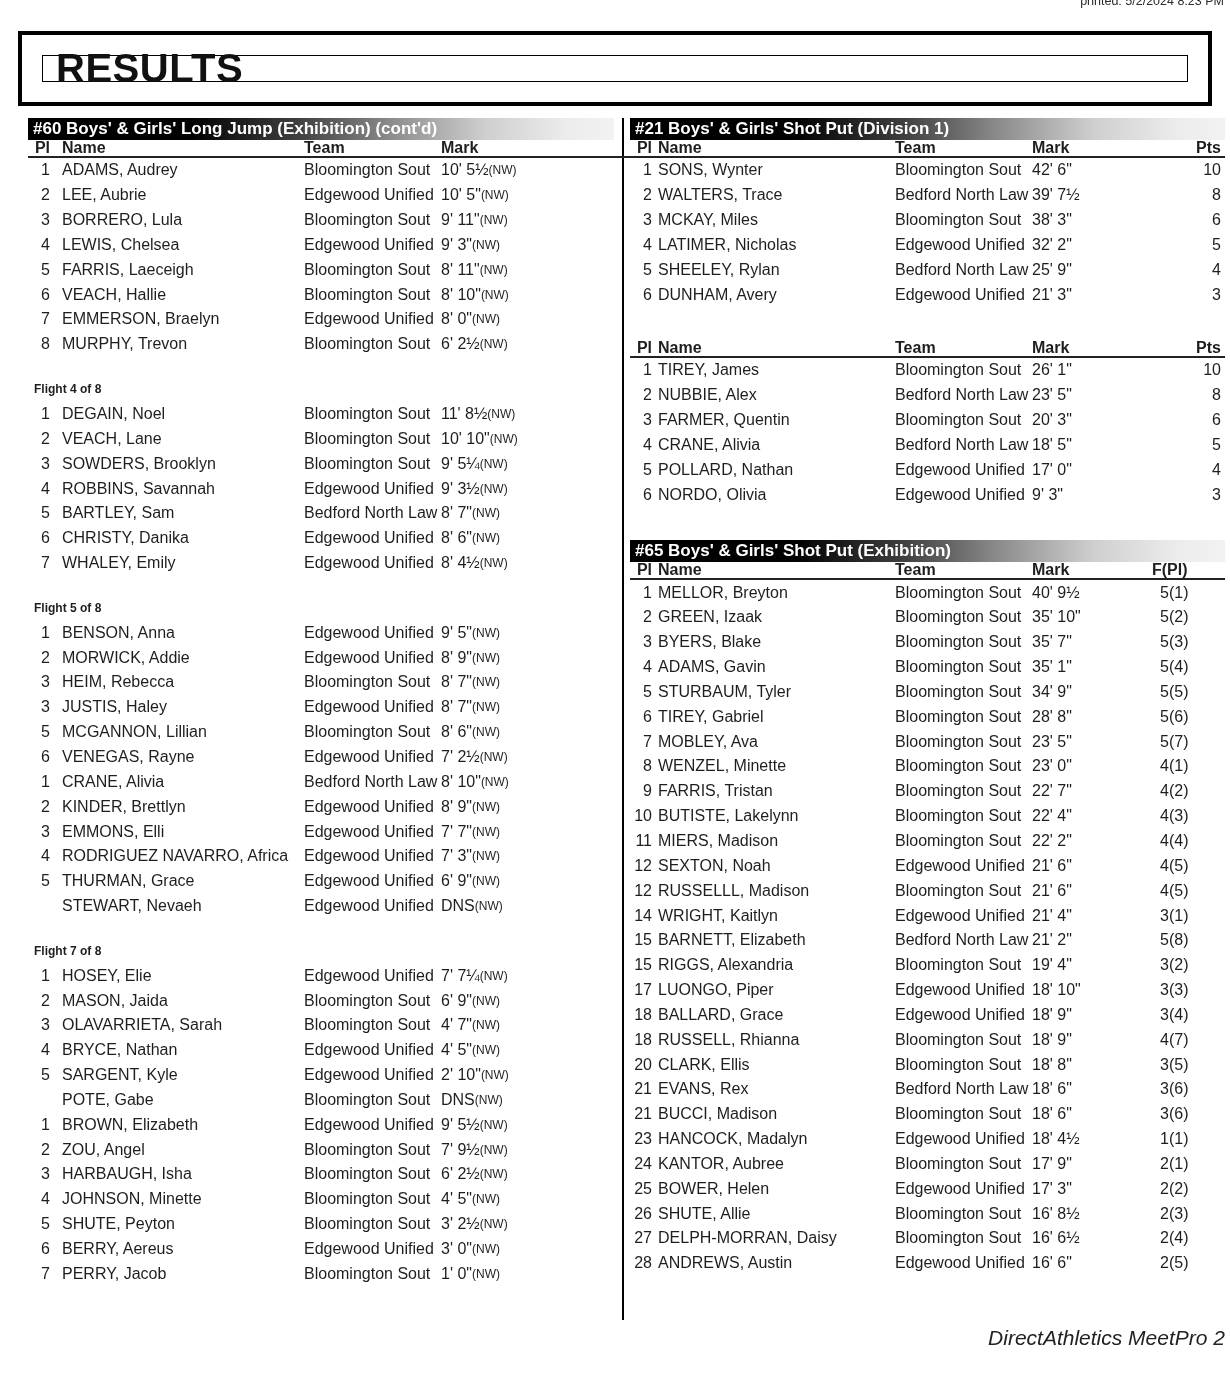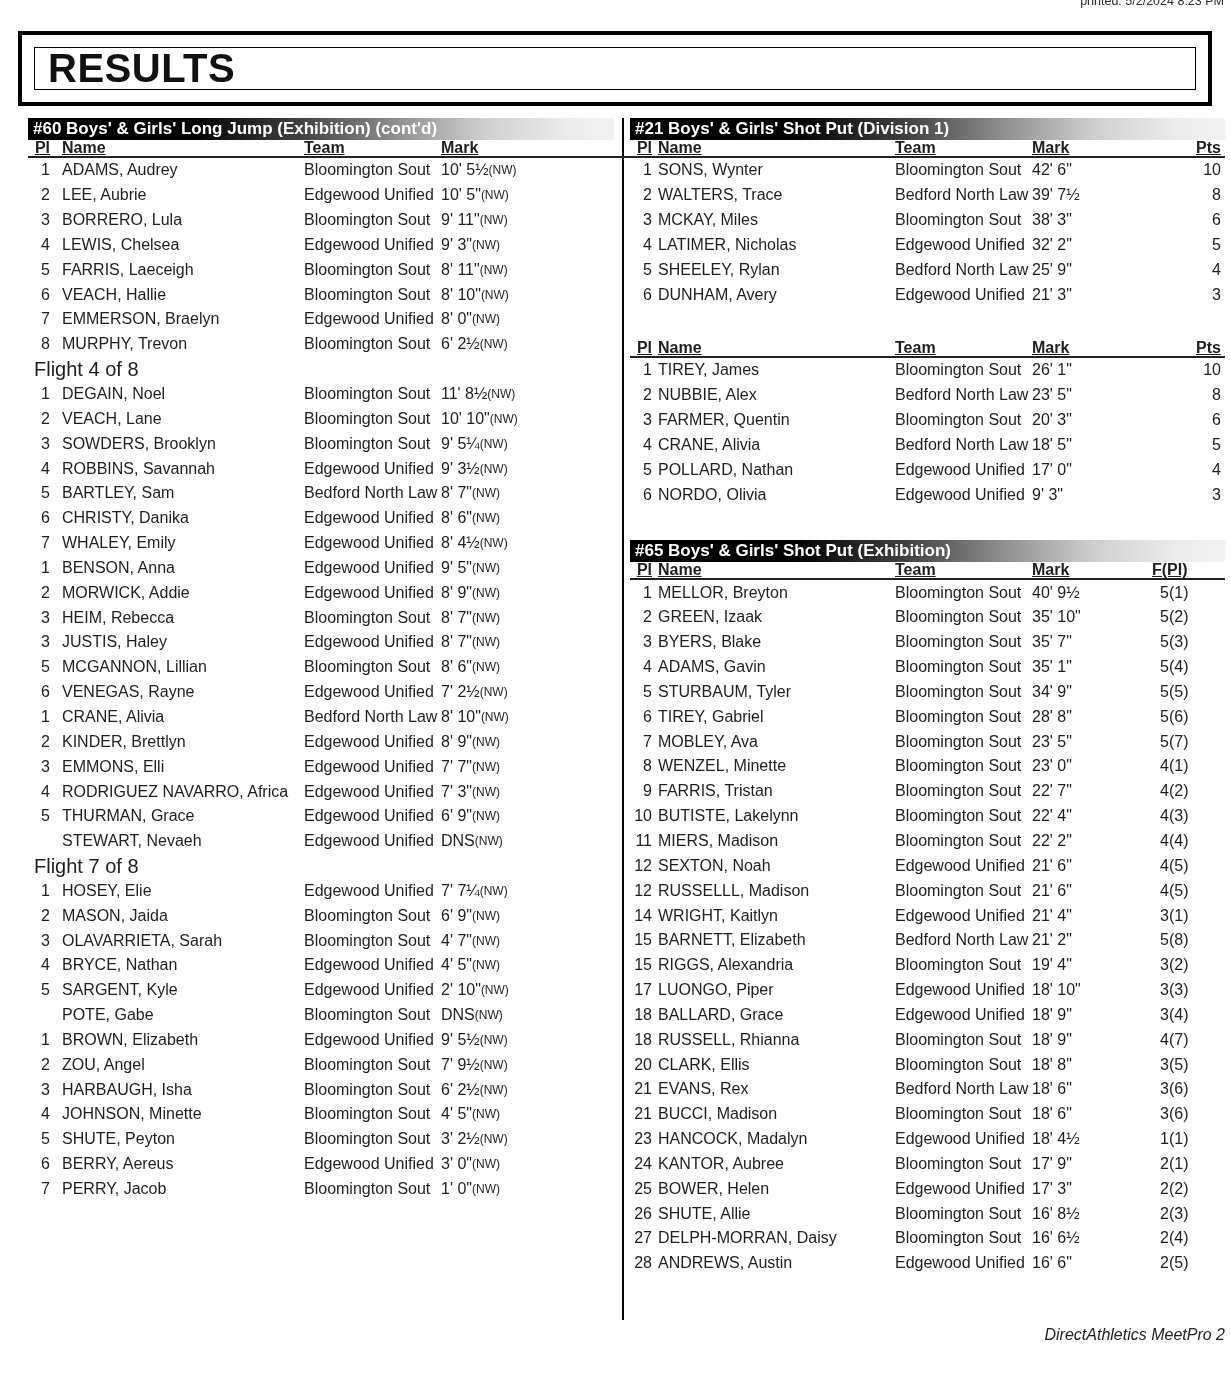--- a/index.html
+++ b/index.html
@@ -3,21 +3,21 @@
 <meta charset="utf-8">
 <style>
   html,body{margin:0;padding:0;}
   body{
     width:1230px;height:1383px;position:relative;background:#fff;
     font-family:"Liberation Sans", sans-serif;color:#1e1e1e;overflow:hidden;
   }
   .printed{position:absolute;top:-6px;right:6px;font-size:12.5px;color:#2b2b2b;}
   .results-box{
     position:absolute;left:18px;top:31px;width:1194px;height:75px;
-    border:4px solid #000;box-sizing:border-box;padding:12px;background:#fff;
+    border:4px solid #000;box-sizing:border-box;padding:20px;background:#fff;
   }
   .results-inner{
     border:1px solid #000;width:100%;height:100%;box-sizing:border-box;
     display:flex;align-items:center;padding-left:13px;
   }
   .results-title{font-size:40px;font-weight:bold;letter-spacing:.5px;color:#111;}
   .divider{position:absolute;left:622px;top:118px;width:2px;height:1202px;background:#000;}
   .col{position:absolute;top:118px;}
   .col-left{left:28px;width:608px;}
   .col-right{left:630px;width:595px;}
@@ -25,34 +25,34 @@
   .bar{
     height:22px;line-height:22px;padding-left:5px;box-sizing:border-box;
     color:#fff;font-weight:bold;font-size:17px;white-space:nowrap;overflow:hidden;
     background:linear-gradient(90deg,#000 0%,#020202 28%,#3f3f3f 46%,#8c8c8c 62%,#cfcfcf 78%,#ececec 92%,#f2f2f2 100%);
   }
   .col-left .bar{width:586px;}
   .thead{
     display:flex;height:18px;align-items:flex-end;border-bottom:2px solid #222;
     font-weight:bold;font-size:16px;line-height:17px;box-sizing:border-box;
   }
-  .u{text-decoration:underline;}
+  .u{}
   .row{display:flex;height:24.857px;align-items:center;font-size:16px;}
-  .heading-row{display:flex;height:24.857px;align-items:center;font-weight:normal;font-size:20px;padding-left:6px;}
+  .heading-row{display:flex;height:24.857px;align-items:center;font-weight:bold;font-size:12px;padding-left:6px;margin-top:20px;}
   .c-pl{width:22px;flex:none;text-align:right;}
   .col-left .c-name{margin-left:12px;width:242px;flex:none;overflow:hidden;white-space:nowrap;}
   .col-right .c-name{margin-left:6px;width:237px;flex:none;overflow:hidden;white-space:nowrap;}
   .c-team{width:137px;flex:none;overflow:hidden;white-space:nowrap;}
   .c-mark{white-space:nowrap;}
   .col-right .c-mark{width:128px;flex:none;}
   .c-wind{font-size:12px;white-space:nowrap;}
   .c-pts{margin-left:auto;text-align:right;padding-right:4px;white-space:nowrap;}
   .c-fpl{flex:none;white-space:nowrap;}
   .thead .c-fpl{transform:translateX(-8px);}
-  .footer{position:absolute;top:1326px;right:5px;font-size:16px;font-style:italic;color:#222;}
+  .footer{position:absolute;top:1326px;right:5px;font-size:21px;font-style:italic;color:#222;}
 </style>
 </head>
 <body>
 
 <div class="printed">printed: 5/2/2024 8:23 PM</div>
 
 <div class="results-box">
   <div class="results-inner">
     <span class="results-title">RESULTS</span>
   </div>
@@ -169,20 +169,21 @@
           <span class="c-mark">8' 6"</span>
           <span class="c-wind">(NW)</span>
         </div>
         <div class="row">
           <span class="c-pl">7</span>
           <span class="c-name">WHALEY, Emily</span>
           <span class="c-team">Edgewood Unified</span>
           <span class="c-mark">8' 4½</span>
           <span class="c-wind">(NW)</span>
         </div>
+        <div class="heading-row">Flight 5 of 8</div>
         <div class="row">
           <span class="c-pl">1</span>
           <span class="c-name">BENSON, Anna</span>
           <span class="c-team">Edgewood Unified</span>
           <span class="c-mark">9' 5"</span>
           <span class="c-wind">(NW)</span>
         </div>
         <div class="row">
           <span class="c-pl">2</span>
           <span class="c-name">MORWICK, Addie</span>

